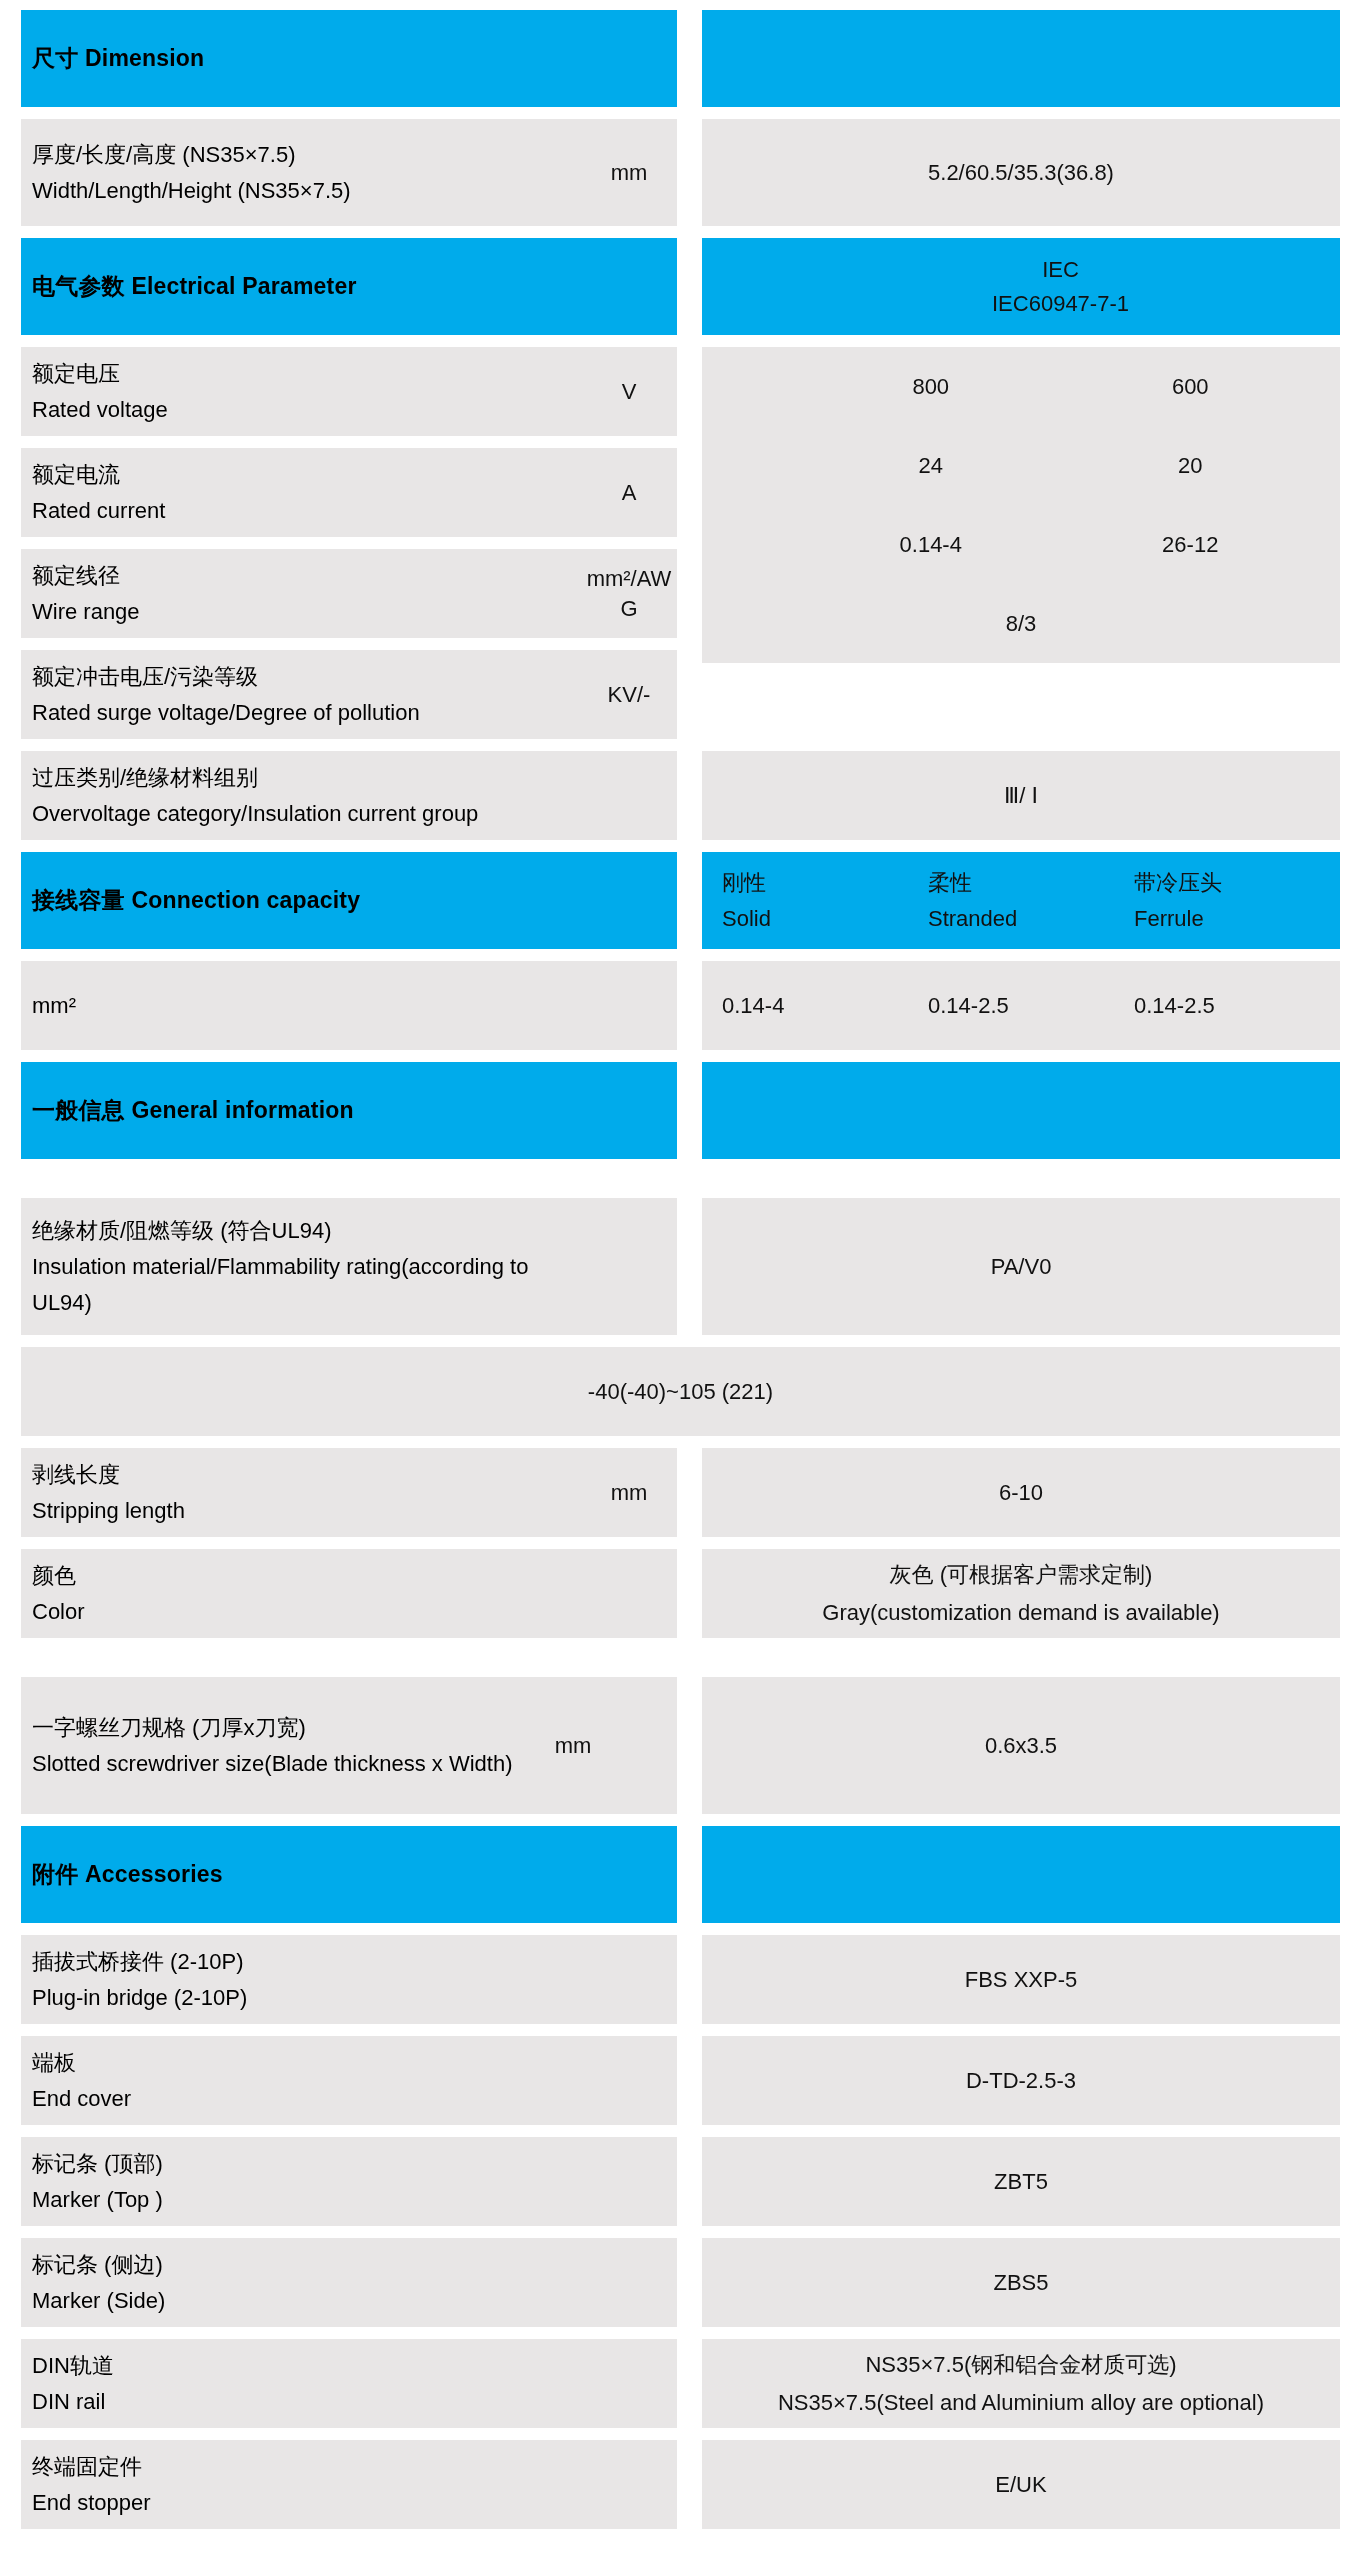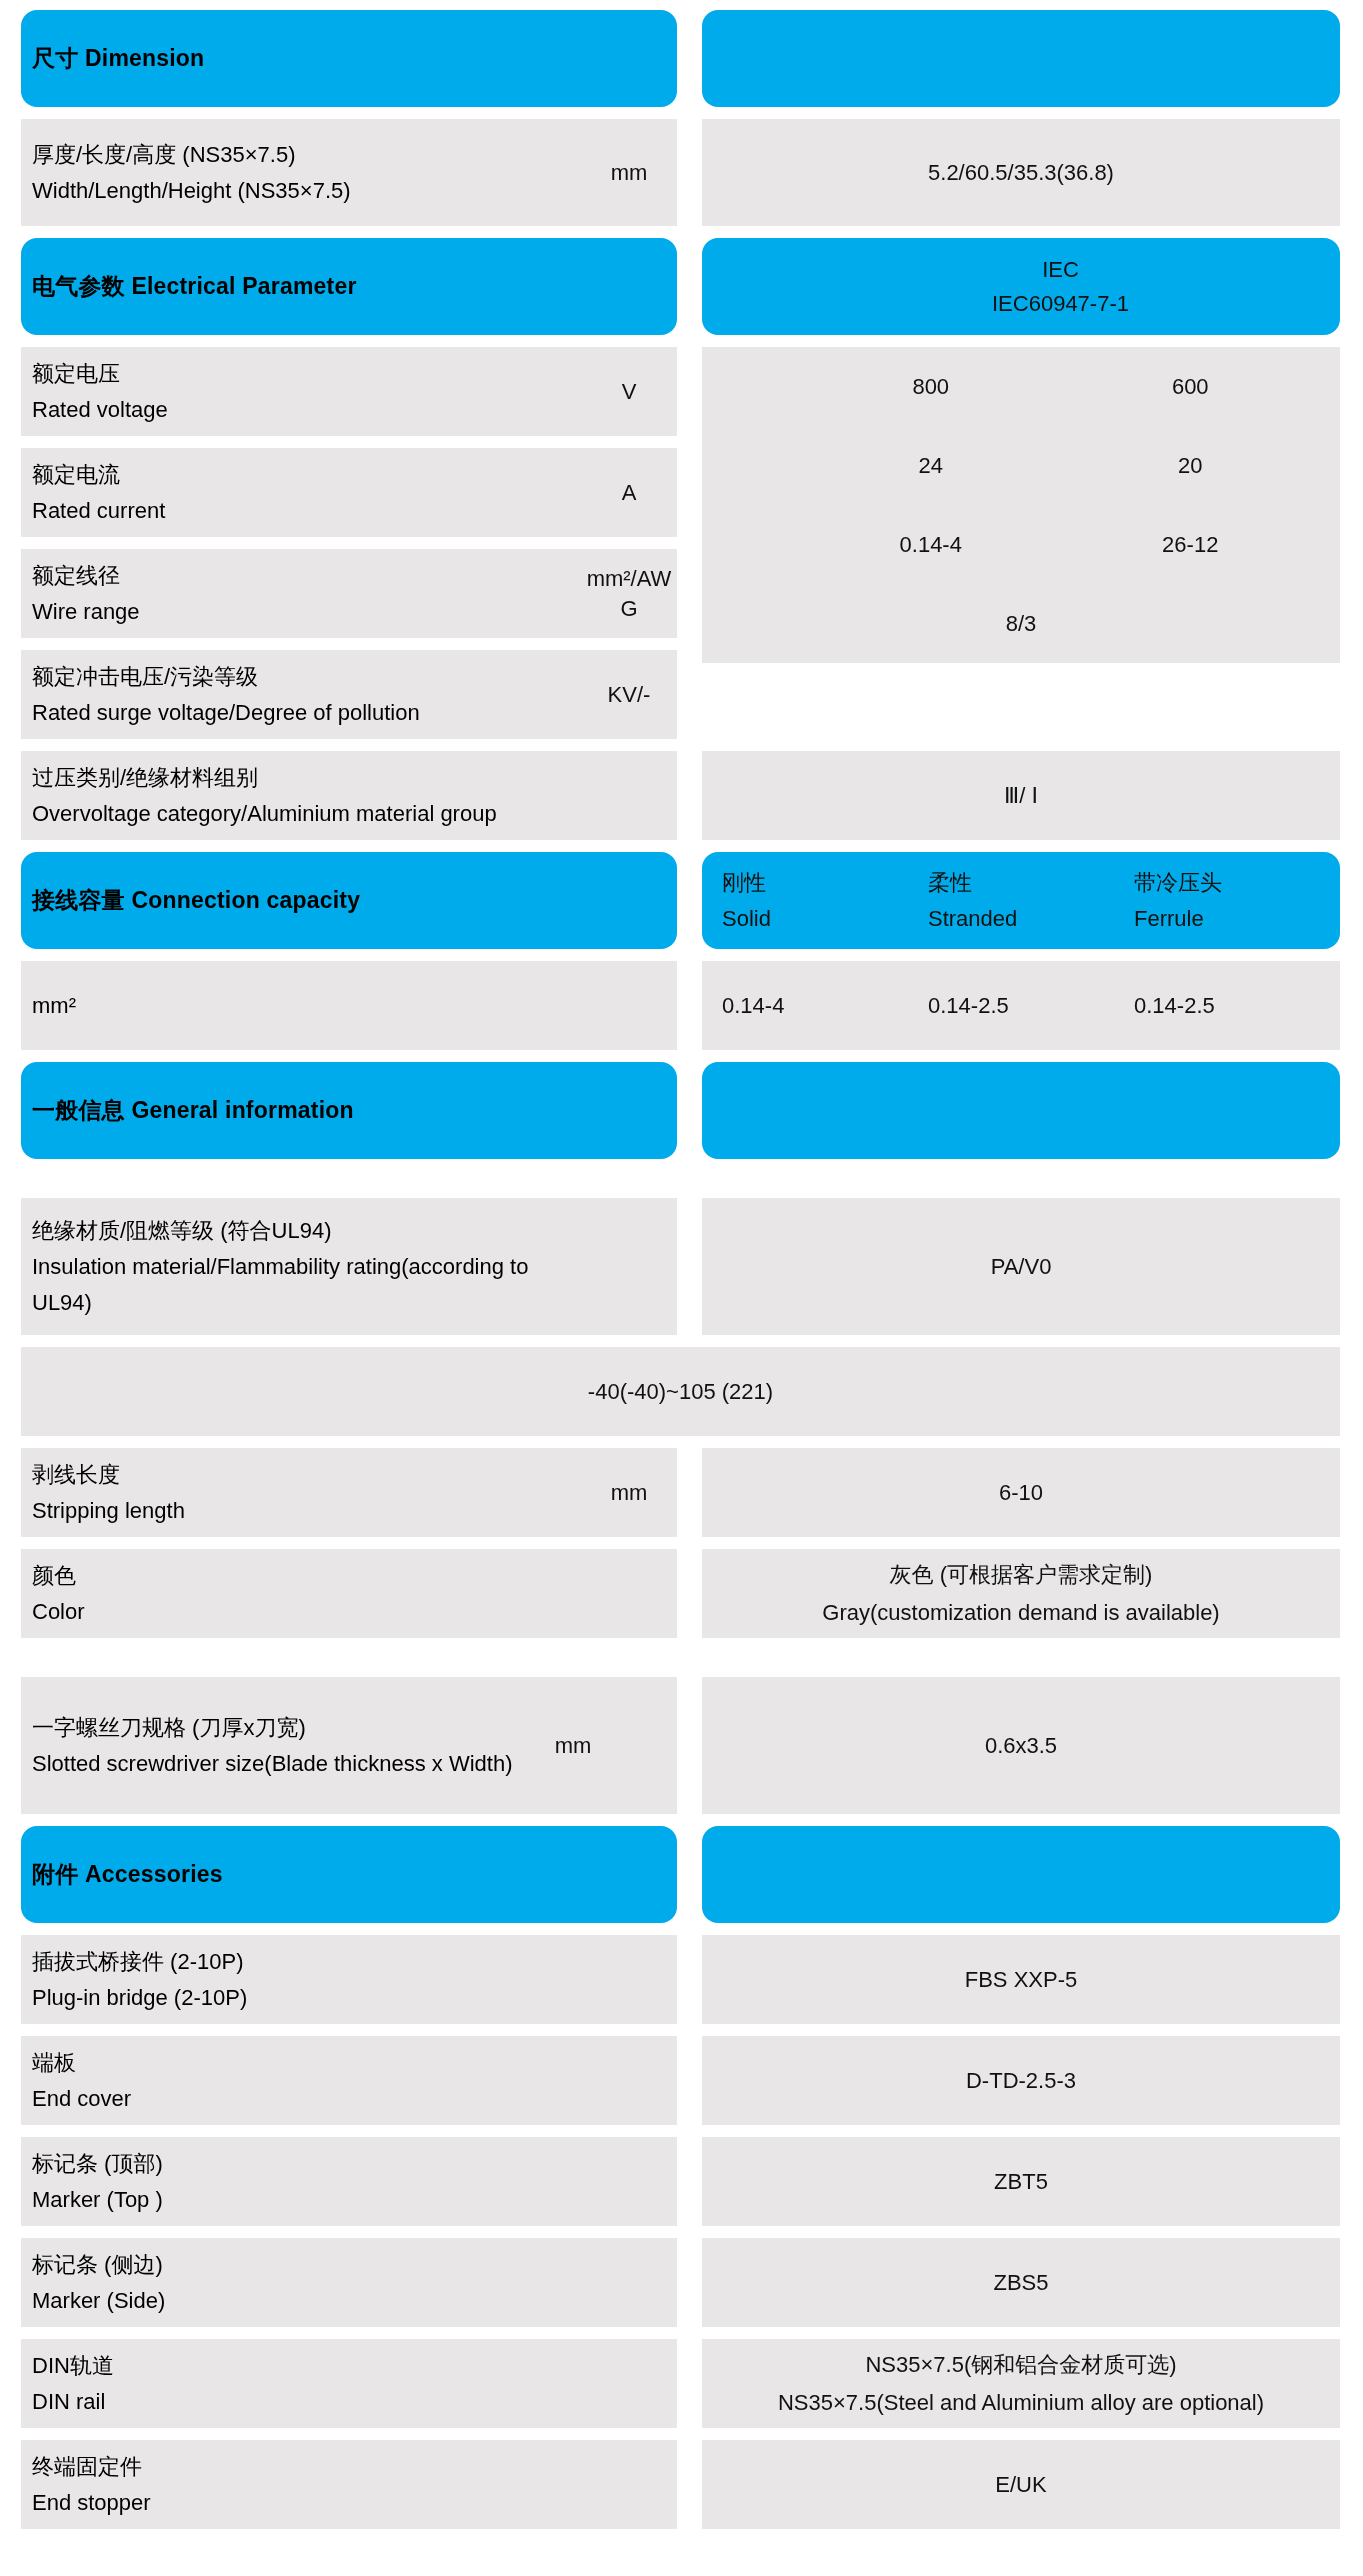--- a/index.html
+++ b/index.html
@@ -19,21 +19,21 @@
     padding-left:21px;padding-right:23px;
     margin-bottom:12px;
     column-gap:25px;
   }
   .left{flex:0 0 656px;}
   .right{flex:1 1 auto;min-width:0;}
   .cell{background:var(--row-bg);}
   .hdr{
     background:var(--accent);
     height:97px;
-    display:flex;align-items:center;border-radius:16px;
+    display:flex;align-items:center;
   }
   .hdr-title{
     font-weight:bold;font-size:23px;
     padding-left:11px;color:#000;
     letter-spacing:0.2px;
   }
   .h100{height:89px;}
   .h108{height:107px;}
   .h120{height:137px;margin-top:27px;}
   .rowcell{display:flex;align-items:center;padding-left:11px;}
@@ -139,21 +139,21 @@
         <span class="c">26-12</span>
       </div>
       <div class="mrow single">8/3</div>
     </div>
   </div>
 
   <div class="band">
     <div class="cell left h100 rowcell">
       <div class="lbl">
         <div>过压类别/绝缘材料组别</div>
-        <div>Overvoltage category/Aluminium material group</div>
+        <div>Overvoltage category/Insulation current group</div>
       </div>
       <div class="unit"></div>
     </div>
     <div class="cell right h100 val">
       <div class="vwrap">Ⅲ/ Ⅰ</div>
     </div>
   </div>
 
   <div class="band">
     <div class="cell hdr left">

